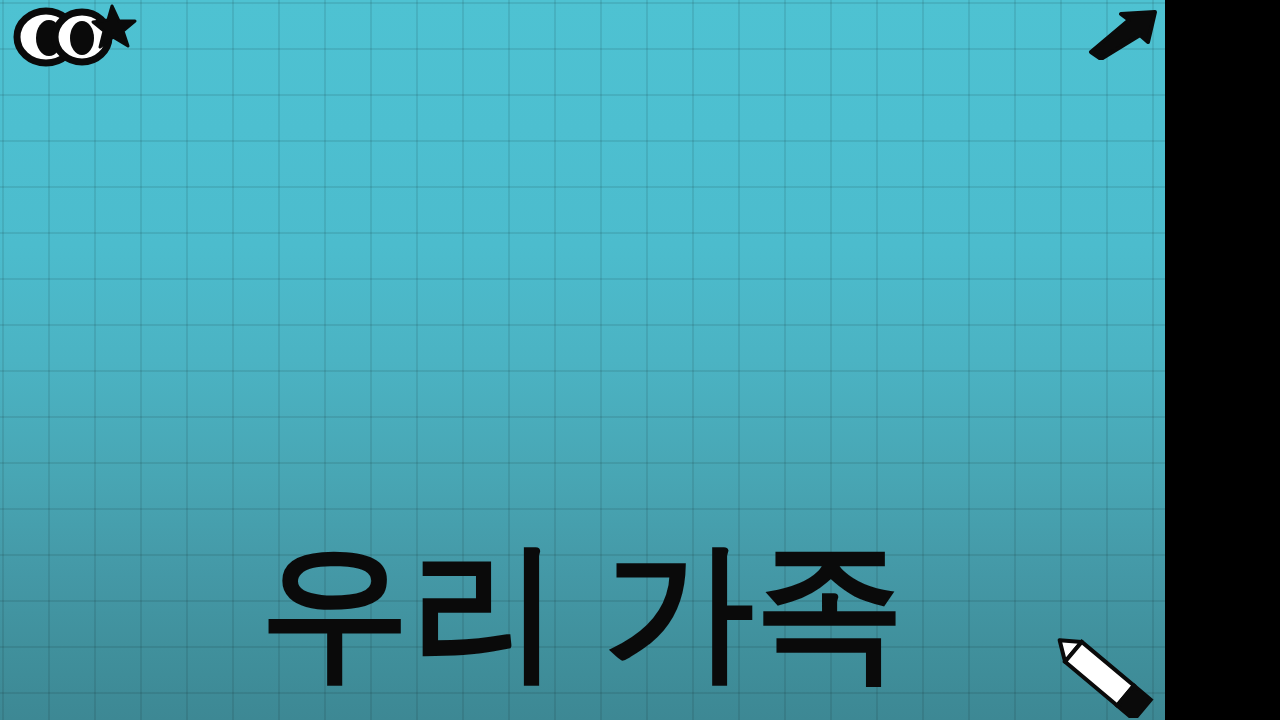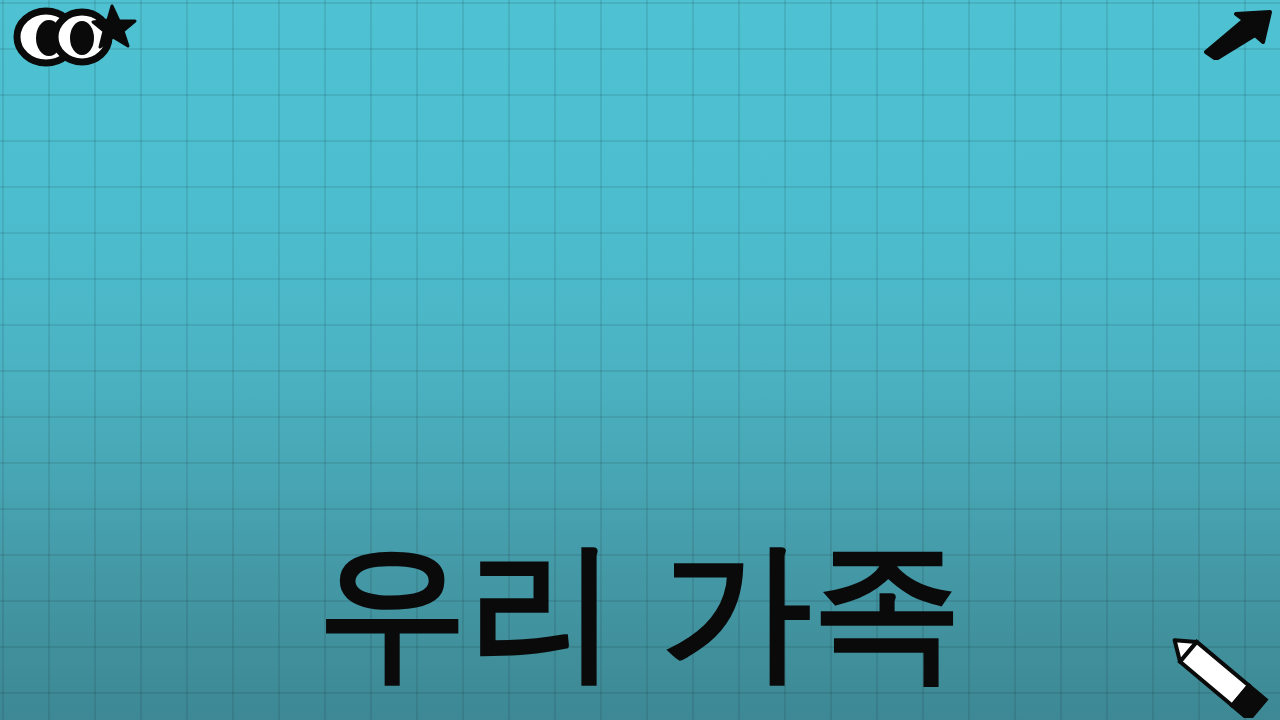--- a/index.html
+++ b/index.html
@@ -2,21 +2,21 @@
 <html><head>
 <meta charset="utf-8">
 <style>
   html, body {
     margin: 0;
     padding: 0;
     background: #000;
   }
   #stage {
     position: relative;
-    width: 1280px;
+    width: 1165px;
     height: 720px;
     overflow: hidden;
     font-family: "Liberation Sans", "DejaVu Sans", sans-serif;
     user-select: none;
   }
 
   
   .bg-gradient {
     position: absolute;
     inset: 0;

